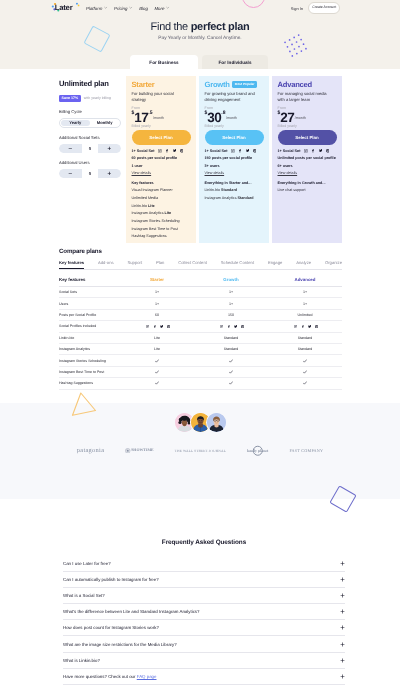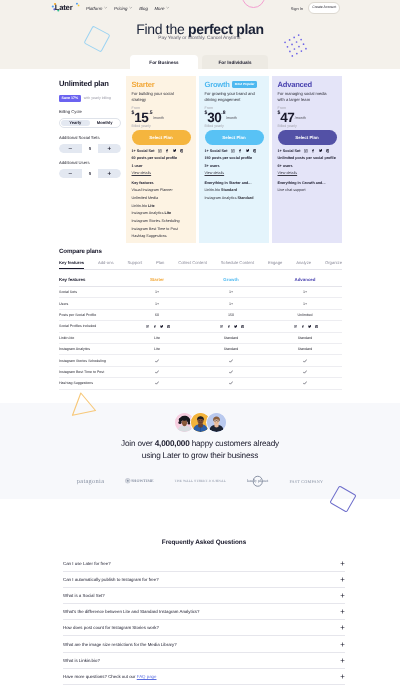--- a/index.html
+++ b/index.html
@@ -18,21 +18,21 @@
   .navlinks { position:absolute; left:86px; top:0; height:16px; display:flex; align-items:center; gap:6.5px; }
   .navlink { font-size:4.4px; color:#2B2B35; display:flex; align-items:center; gap:1.8px; letter-spacing:.0px; }
   .chev { width:3.4px; height:3.4px; display:block; margin-top:.2px; }
   .nav-right { position:absolute; right:60px; top:0; height:16px; display:flex; align-items:center; gap:5.5px; }
   .signin { font-size:3.9px; color:#2B2B35; }
   .createacct { font-size:3.5px; color:#2B2B35; border:0.5px solid #DDD9D1; border-radius:9px;
                 padding:3px 2.8px; background:#fff; line-height:1; }
 
   
   .hero-title { position:absolute; left:0; top:21px; width:400px; text-align:center;
-                font-size:14px; color:#1B2338; letter-spacing:-.3px; }
+                font-size:11px; color:#1B2338; letter-spacing:-.3px; }
   .hero-title b { font-weight:bold; }
   .hero-title span.l { font-weight:400; }
   .hero-sub { position:absolute; left:0; top:35.5px; width:400px; text-align:center;
               font-size:4.8px; color:#5A5A6A; letter-spacing:.0px; }
 
   
   .deco { position:absolute; }
   .sq-blue { left:87px; top:29px; width:20px; height:20px; border:1.1px solid #9BD3F2;
              border-radius:2px; transform:rotate(28deg); }
   .circ-pink { left:242px; top:-15px; width:23px; height:23px; border:1.2px solid #F39FD0;
@@ -274,21 +274,21 @@
 
   <div class="cards" id="plan-cards">
       <div class="card" style="background: rgb(253, 243, 227);">
         <div class="card-head">
           <div class="card-name" style="color: rgb(242, 169, 59);">Starter</div>
         </div>
         <div class="card-tag">For building your social strategy</div>
         <div class="card-from">From</div>
         <div class="card-price">
           <span class="cp-cur">$</span>
-          <span class="cp-num">15</span>
+          <span class="cp-num">17</span>
           <span class="cp-cents">.5</span>
           <span class="cp-per">/month</span>
         </div>
         <div class="card-billed">Billed yearly</div>
         <div class="card-btn" style="background: rgb(245, 181, 62);">Select Plan</div>
         <div class="card-line">
           <span>1+ Social Set</span>
           <span class="card-socicons">
             <svg viewBox="0 0 12 12" class="soc" style="width: 3.6px; height: 3.6px;">
               <path d="M3.1 0H8.9A3.1 3.1 0 0 1 12 3.1v5.8A3.1 3.1 0 0 1 8.9 12H3.1A3.1 3.1 0 0 1 0 8.9V3.1A3.1 3.1 0 0 1 3.1 0Zm0 1.1A2 2 0 0 0 1.1 3.1v5.8a2 2 0 0 0 2 2h5.8a2 2 0 0 0 2-2V3.1a2 2 0 0 0-2-2Zm5.9.9a.75.75 0 1 1 0 1.5.75.75 0 0 1 0-1.5ZM6 3a3 3 0 1 1 0 6 3 3 0 0 1 0-6Zm0 1.1A1.9 1.9 0 1 0 6 7.9 1.9 1.9 0 0 0 6 4.1Z"></path>
@@ -356,21 +356,21 @@
         <div class="card-feat"><span>Instagram Analytics </span><b>Standard</b></div>
       </div>
       <div class="card" style="background: rgb(228, 228, 248);">
         <div class="card-head">
           <div class="card-name" style="color: rgb(75, 68, 176);">Advanced</div>
         </div>
         <div class="card-tag">For managing social media with a larger team</div>
         <div class="card-from">From</div>
         <div class="card-price">
           <span class="cp-cur">$</span>
-          <span class="cp-num">47</span>
+          <span class="cp-num">27</span>
           <span class="cp-cents"></span>
           <span class="cp-per">/month</span>
         </div>
         <div class="card-billed">Billed yearly</div>
         <div class="card-btn" style="background: rgb(83, 81, 166);">Select Plan</div>
         <div class="card-line">
           <span>1+ Social Set</span>
           <span class="card-socicons">
             <svg viewBox="0 0 12 12" class="soc" style="width: 3.6px; height: 3.6px;">
               <path d="M3.1 0H8.9A3.1 3.1 0 0 1 12 3.1v5.8A3.1 3.1 0 0 1 8.9 12H3.1A3.1 3.1 0 0 1 0 8.9V3.1A3.1 3.1 0 0 1 3.1 0Zm0 1.1A2 2 0 0 0 1.1 3.1v5.8a2 2 0 0 0 2 2h5.8a2 2 0 0 0 2-2V3.1a2 2 0 0 0-2-2Zm5.9.9a.75.75 0 1 1 0 1.5.75.75 0 0 1 0-1.5ZM6 3a3 3 0 1 1 0 6 3 3 0 0 1 0-6Zm0 1.1A1.9 1.9 0 1 0 6 7.9 1.9 1.9 0 0 0 6 4.1Z"></path>
@@ -606,24 +606,20 @@
             <path d="M15.5 22h9v5.5c0 1.8-1.8 2.8-4.5 2.8s-4.5-1-4.5-2.8Z" fill="#E8B89A"></path>
             <path d="M13.6 15.8c0 5 2.9 9 6.4 9s6.4-4 6.4-9S23.5 8.4 20 8.4s-6.4 2.4-6.4 7.4Z" fill="#F0C6A6"></path>
             <path d="M12.8 14.4c0-4.4 3-7 7.2-7s7.2 2.6 7.2 7c0 1-.2 1.5-.4 2-1-2.2-3.6-3.2-6.8-3.2s-5.8 1-6.8 3.2c-.2-.5-.4-1-.4-2Z" fill="#8A5E3C"></path>
             <rect x="14.6" y="14.3" width="4.6" height="3.3" rx="1.4" fill="none" stroke="#2B2B35" stroke-width="0.75"></rect>
             <rect x="20.8" y="14.3" width="4.6" height="3.3" rx="1.4" fill="none" stroke="#2B2B35" stroke-width="0.75"></rect>
             <path d="M19.2 15.6h1.6M14.6 15.6h-1.6M25.4 15.6h1.4" stroke="#2B2B35" stroke-width="0.75" fill="none"></path>
             <path d="M17.4 20.4c1.6 1.4 3.6 1.4 5.2 0" stroke="#B07A5A" stroke-width="0.9" fill="none" stroke-linecap="round"></path>
           </svg>
         </div>
       </div>
-    <div class="sp-line">
-      <span><span>Join over </span><b>4,000,000</b><span> happy customers already</span></span><br>
-      <span>using Later to grow their business</span>
-    </div>
     <div class="sp-logos" id="sp-logos">
         <div class="lg lg-pat">patagonia</div>
         <div class="lg lg-show">
           <svg class="show-ico" viewBox="0 0 24 24">
             <circle cx="12" cy="12" r="10.5" fill="none" stroke="#8A93A5" stroke-width="1.6"></circle>
             <path d="M12 1.5v21M1.5 12h21M4.5 4.5l15 15M19.5 4.5l-15 15" stroke="#8A93A5" stroke-width="1.3"></path>
             <circle cx="12" cy="12" r="4" fill="#8A93A5"></circle>
           </svg>
           <span class="lg-txt">SHOWTIME</span>
         </div>

